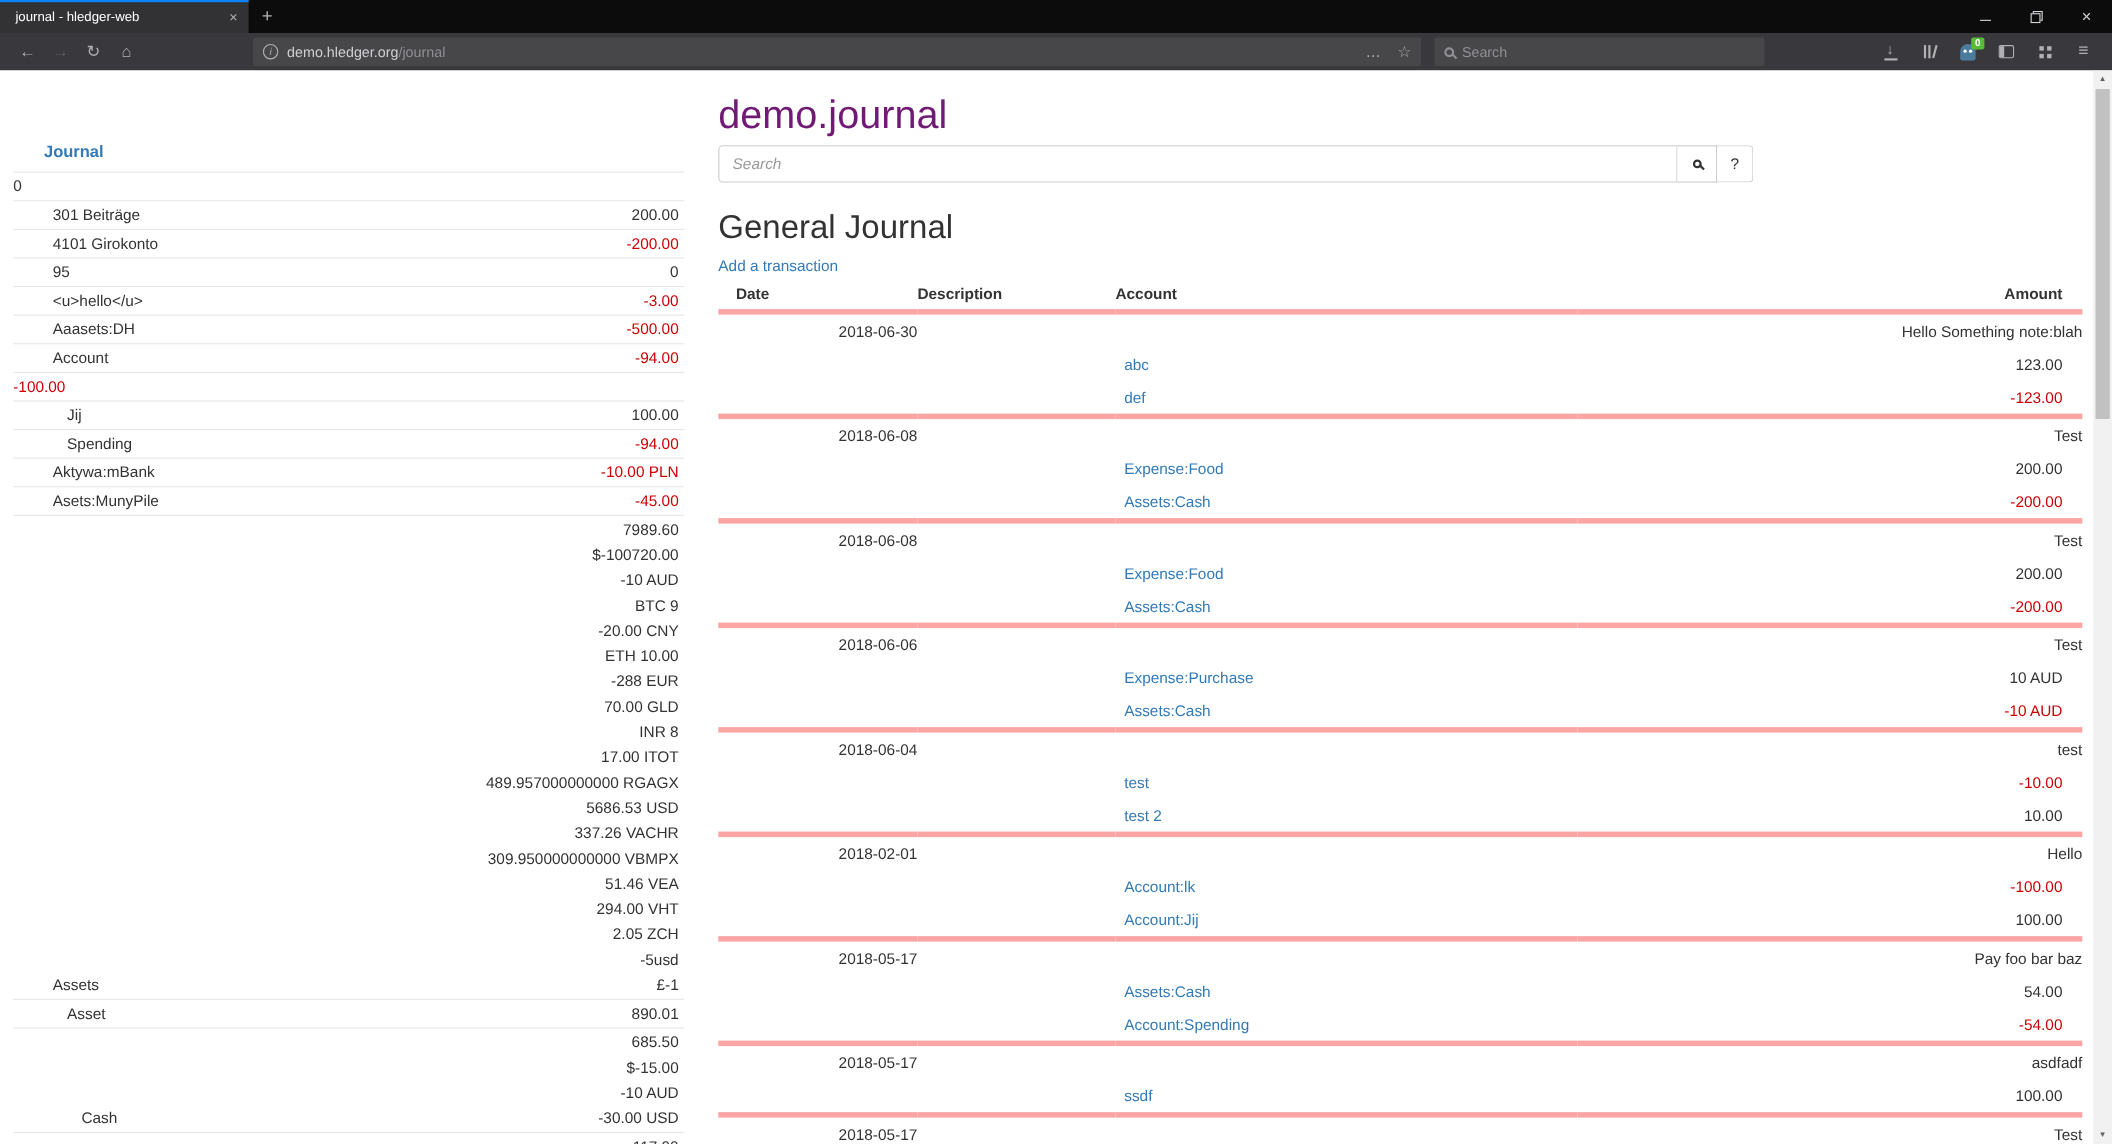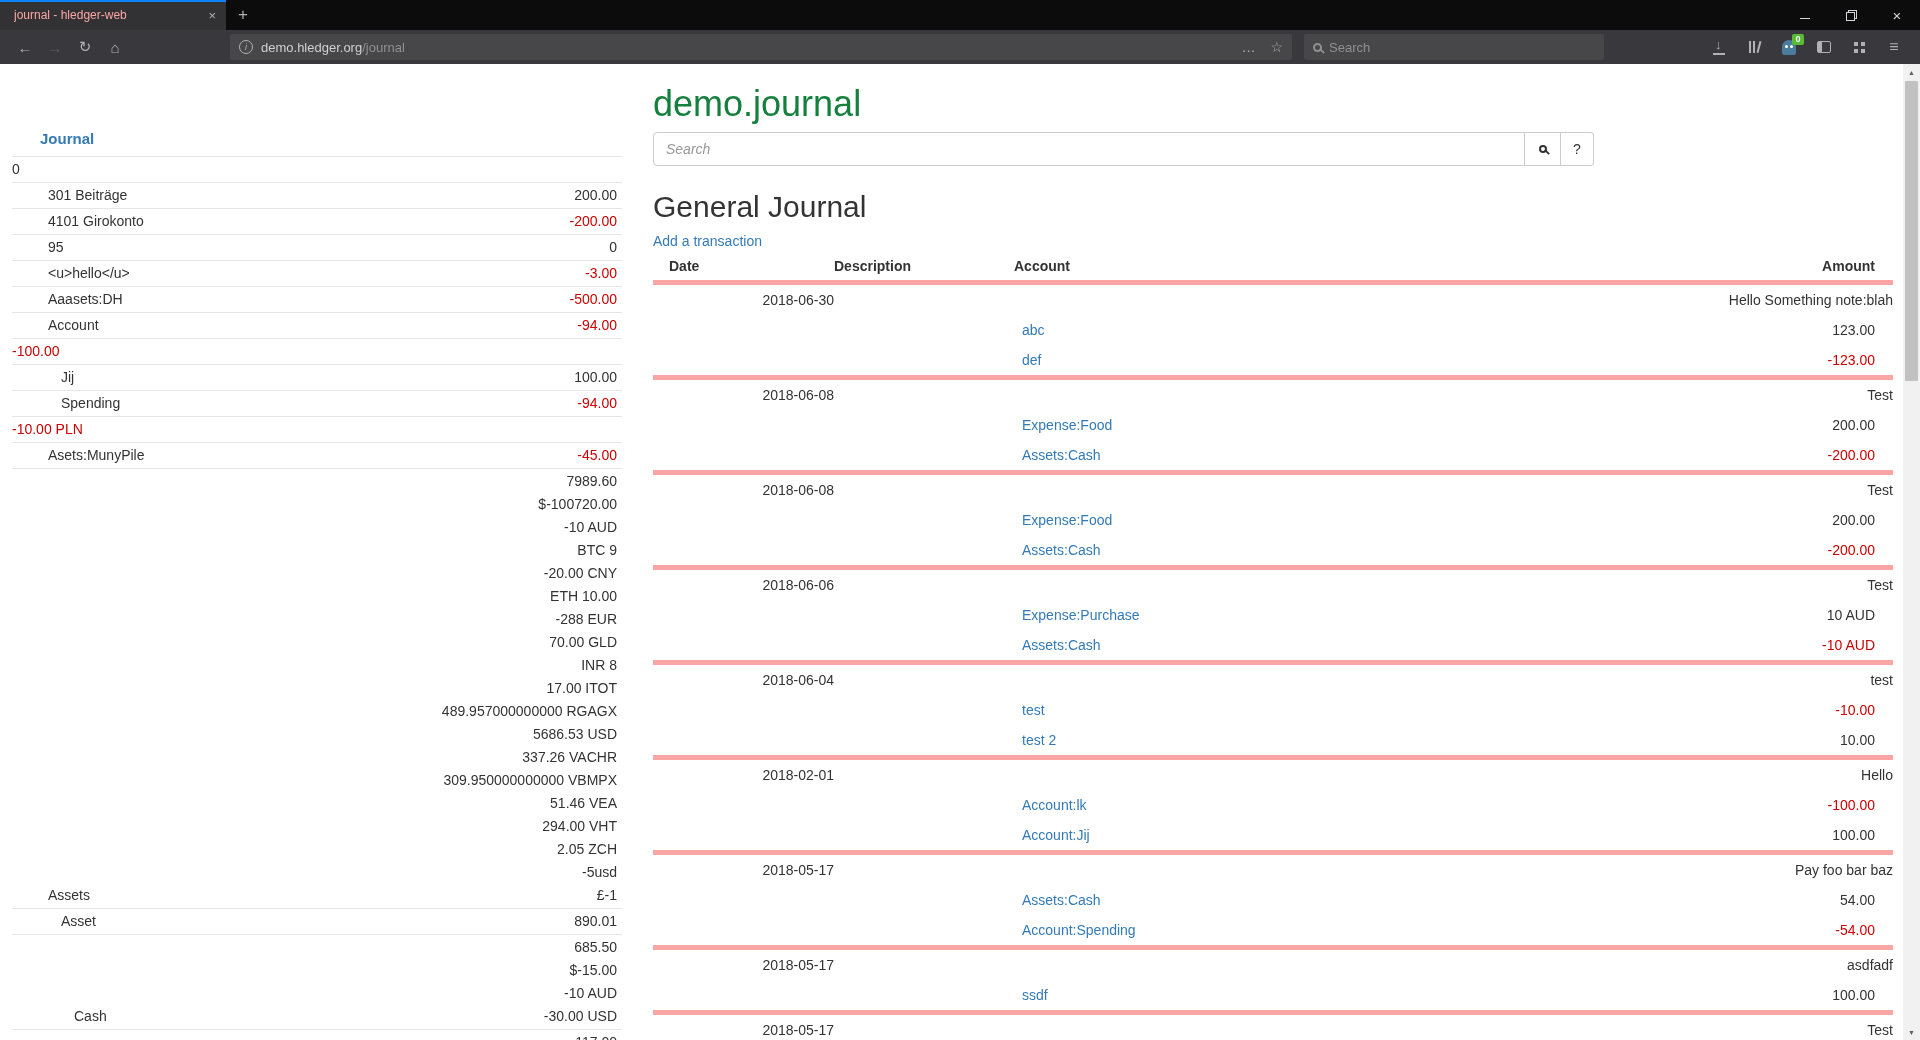--- a/index.html
+++ b/index.html
@@ -4,21 +4,21 @@
 <style>
   *{margin:0;padding:0;box-sizing:border-box;}
   html,body{width:1920px;height:1040px;overflow:hidden;}
   body{font-family:"Liberation Sans","DejaVu Sans",sans-serif;background:#fff;}
   :root{--link:#337ab7;--neg:#cc0000;--tab-accent:#0a84ff;--badge:#57bd35;}
 
   
   .titlebar{height:30px;background:#0c0c0d;display:flex;align-items:stretch;}
   .tab{width:226px;background:#323234;display:flex;align-items:center;gap:8px;padding:0 10px 0 14px;position:relative;}
   .tab::before{content:"";position:absolute;top:0;left:0;right:0;height:2px;background:var(--tab-accent);}
-  .tab-title{flex:1;font-size:12px;color:#fca5a5;white-space:nowrap;overflow:hidden;}
+  .tab-title{flex:1;font-size:12px;color:#ffffff;white-space:nowrap;overflow:hidden;}
   .tab-close{color:#b1b1b3;font-size:13px;line-height:1;cursor:pointer;}
   .newtab{width:34px;display:flex;align-items:center;justify-content:center;font-size:17px;color:#b1b1b3;cursor:pointer;}
   .win-controls{margin-left:auto;display:flex;height:100%;}
   .win-btn{width:46px;display:flex;align-items:center;justify-content:center;cursor:pointer;}
   .glyph-min{width:10px;height:1px;background:#d7d7db;margin-top:7px;}
   .glyph-restore{position:relative;width:11px;height:11px;}
   .glyph-restore::before{content:"";position:absolute;right:0;top:0;width:7px;height:7px;border:1px solid #d7d7db;}
   .glyph-restore::after{content:"";position:absolute;left:0;bottom:0;width:7px;height:7px;border:1px solid #d7d7db;background:#0c0c0d;}
   .glyph-close{color:#d7d7db;font-size:15px;line-height:1;}
 
@@ -63,21 +63,21 @@
   .sidebar-title{display:inline-block;margin:0 0 9px 28px;font-size:15px;font-weight:bold;color:var(--link);text-decoration:none;cursor:pointer;}
   .sb-row{display:flex;align-items:flex-end;border-top:1px solid #e6e6e6;padding:1px 0;cursor:pointer;}
   .sb-name{flex:1;font-size:14px;line-height:23px;color:#333;}
   .ind0{padding-left:36px;}
   .ind1{padding-left:49px;}
   .ind2{padding-left:62px;}
   .sb-amts{text-align:right;padding-right:5px;font-size:14px;line-height:23px;color:#333;}
   .sb-amt.neg{color:var(--neg);}
 
   .main{position:absolute;left:653px;top:0;width:1240px;}
-  .main h1{margin-top:20px;font-size:36px;font-weight:400;color:#15803d;line-height:40px;}
+  .main h1{margin-top:20px;font-size:36px;font-weight:400;color:#701a75;line-height:40px;}
   .search-form{display:flex;margin-top:8px;}
   .search-input{width:872px;height:34px;border:1px solid #ccc;border-radius:4px 0 0 4px;padding:6px 12px;font-size:14px;color:#555;outline:none;font-family:inherit;}
   .search-input::placeholder{color:#999;font-style:italic;}
   .btn{height:34px;background:#fff;border:1px solid #ccc;border-left:none;display:flex;align-items:center;justify-content:center;cursor:pointer;font-family:inherit;}
   .btn-search{width:36px;}
   .btn-help{width:33px;border-radius:0 4px 4px 0;font-size:14px;color:#333;}
   .mag-dark{width:8px;height:8px;border:2px solid #333;border-radius:50%;position:relative;}
   .mag-dark::after{content:"";position:absolute;width:6px;height:2px;background:#333;right:-5px;bottom:-2px;transform:rotate(45deg);}
   .main h2{margin-top:24px;font-size:30px;font-weight:400;color:#333;line-height:33px;}
   .add-link{display:inline-block;margin-top:10px;font-size:14px;color:var(--link);text-decoration:none;cursor:pointer;}
@@ -216,20 +216,21 @@
             <div class="sb-amt">100.00</div>
           </div>
         </div>
         <div class="sb-row">
           <div class="sb-name ind1">Spending</div>
           <div class="sb-amts">
             <div class="sb-amt neg">-94.00</div>
           </div>
         </div>
         <div class="sb-row">
+          <div class="sb-name ind0">Aktywa:mBank</div>
           <div class="sb-amts">
             <div class="sb-amt neg">-10.00 PLN</div>
           </div>
         </div>
         <div class="sb-row">
           <div class="sb-name ind0">Asets:MunyPile</div>
           <div class="sb-amts">
             <div class="sb-amt neg">-45.00</div>
           </div>
         </div>

